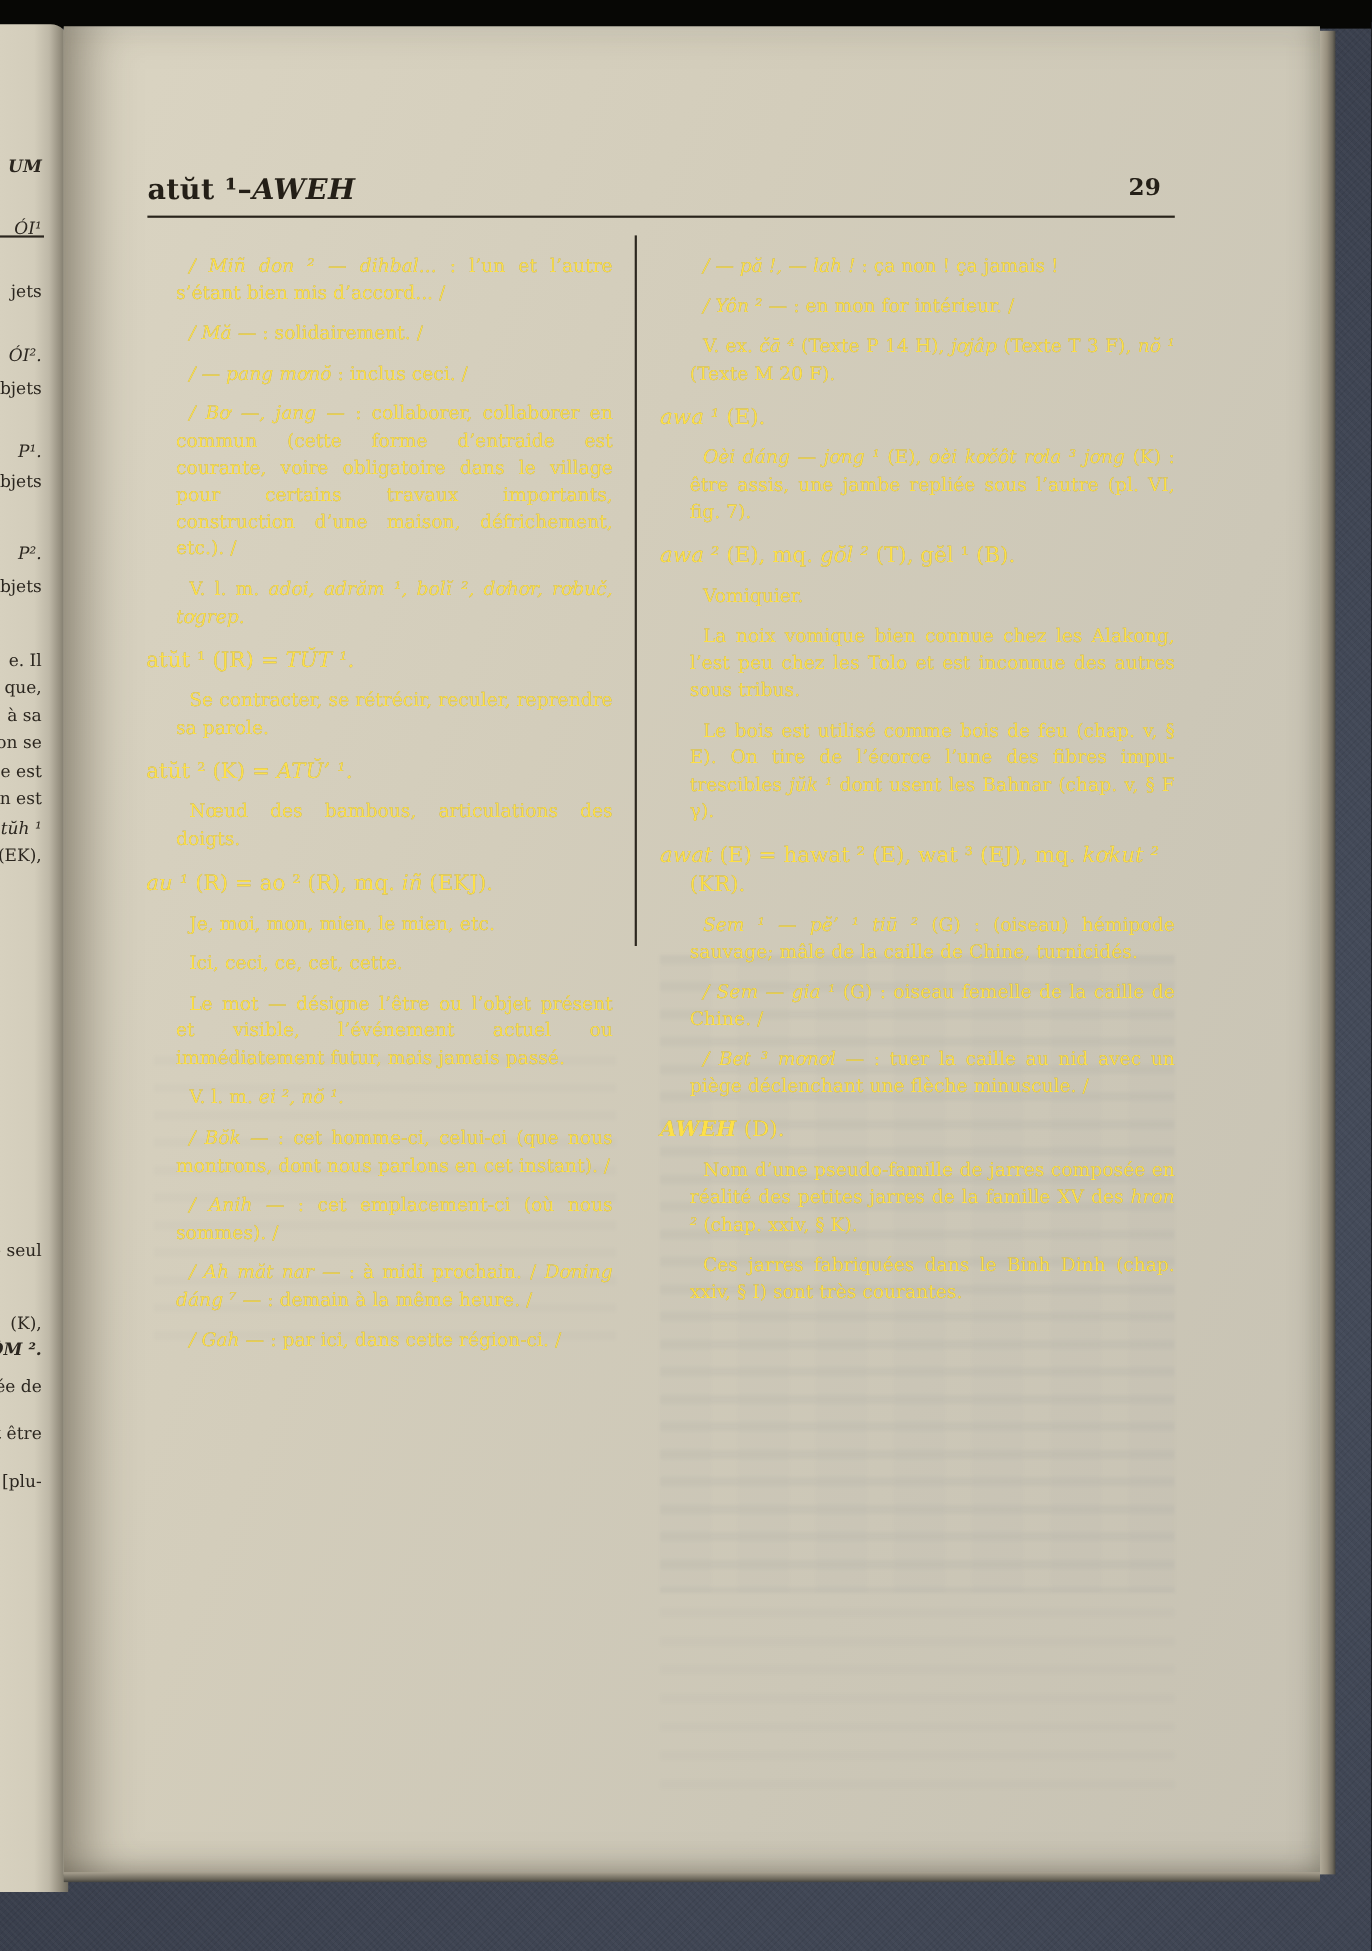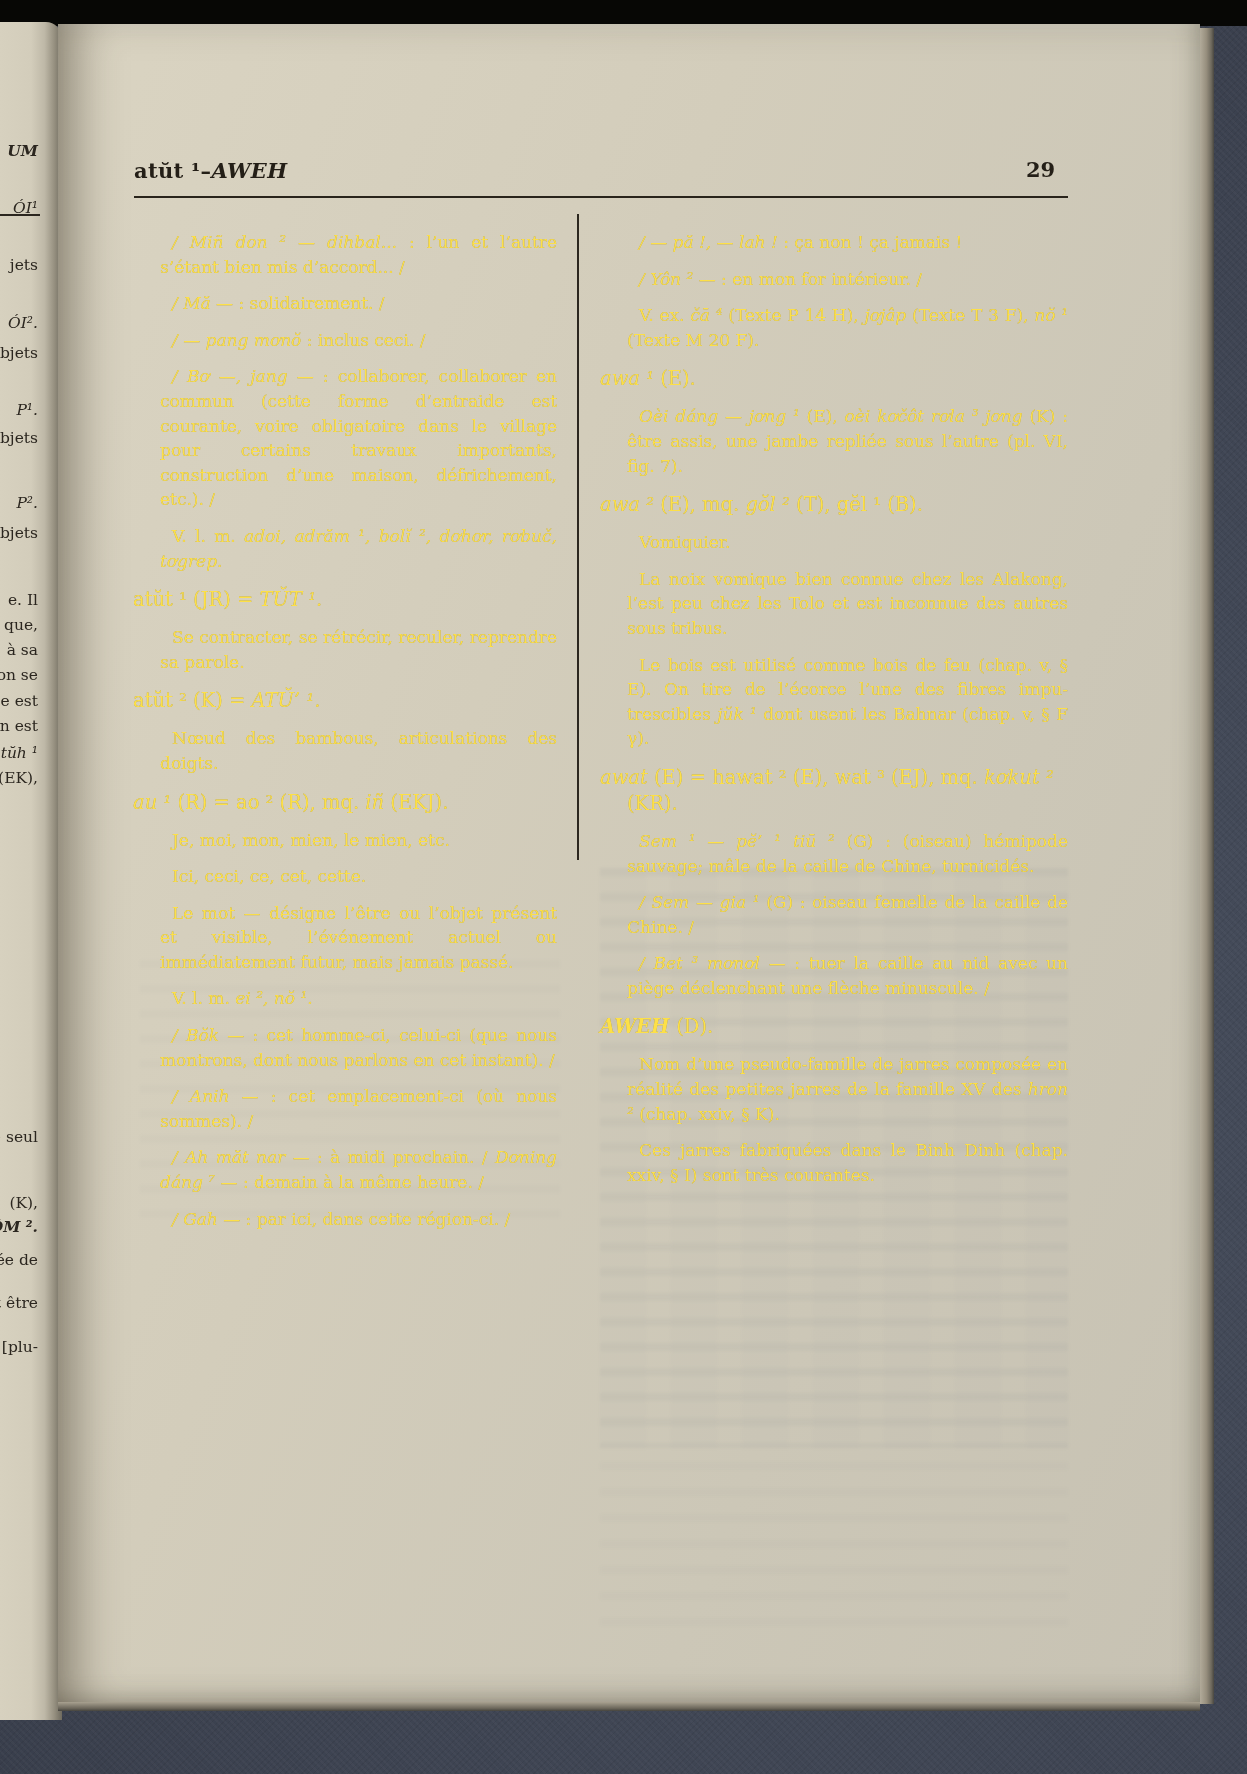--- a/index.html
+++ b/index.html
@@ -28,21 +28,21 @@
     box-shadow:inset 36px 0 48px -20px rgba(60,52,38,.5),
                inset -16px 0 26px -14px rgba(92,88,74,.45),
                inset 0 -18px 26px -16px rgba(92,88,74,.42),
                inset 0 12px 16px -12px rgba(255,255,250,.5);}
   .page-edge-right{position:absolute;left:1200px;top:28px;width:14px;height:1676px;
     background:linear-gradient(90deg,#b2ab9a 0%,#978f7e 45%,#6f6a5e 80%,#494740 100%);}
   .page-edge-bottom{position:absolute;left:58px;top:1702px;width:1142px;height:9px;
     background:linear-gradient(180deg,#a8a190 0%,#6c675b 70%,#45443e 100%);}
 
   
-  .header-title{position:absolute;left:134px;top:158px;font-size:21px;font-weight:bold;
+  .header-title{position:absolute;left:134px;top:158px;font-size:26px;font-weight:bold;
     color:#241f17;letter-spacing:.3px;}
   .page-num{position:absolute;left:1026px;top:157px;font-size:21px;font-weight:bold;color:#241f17;}
   .header-rule{position:absolute;left:134px;top:196px;width:934px;height:2.2px;background:#29241b;}
   .divider{position:absolute;left:577px;top:214px;width:2px;height:646px;background:#2c271f;}
 
   
   .col{position:absolute;top:230px;color:#fde047;text-shadow:0 0 .5px rgba(40,32,20,.45);
        hyphens:auto;-webkit-hyphens:auto;}
   .col-left{left:133px;width:424px;}
   .col-right{left:600px;width:468px;}

